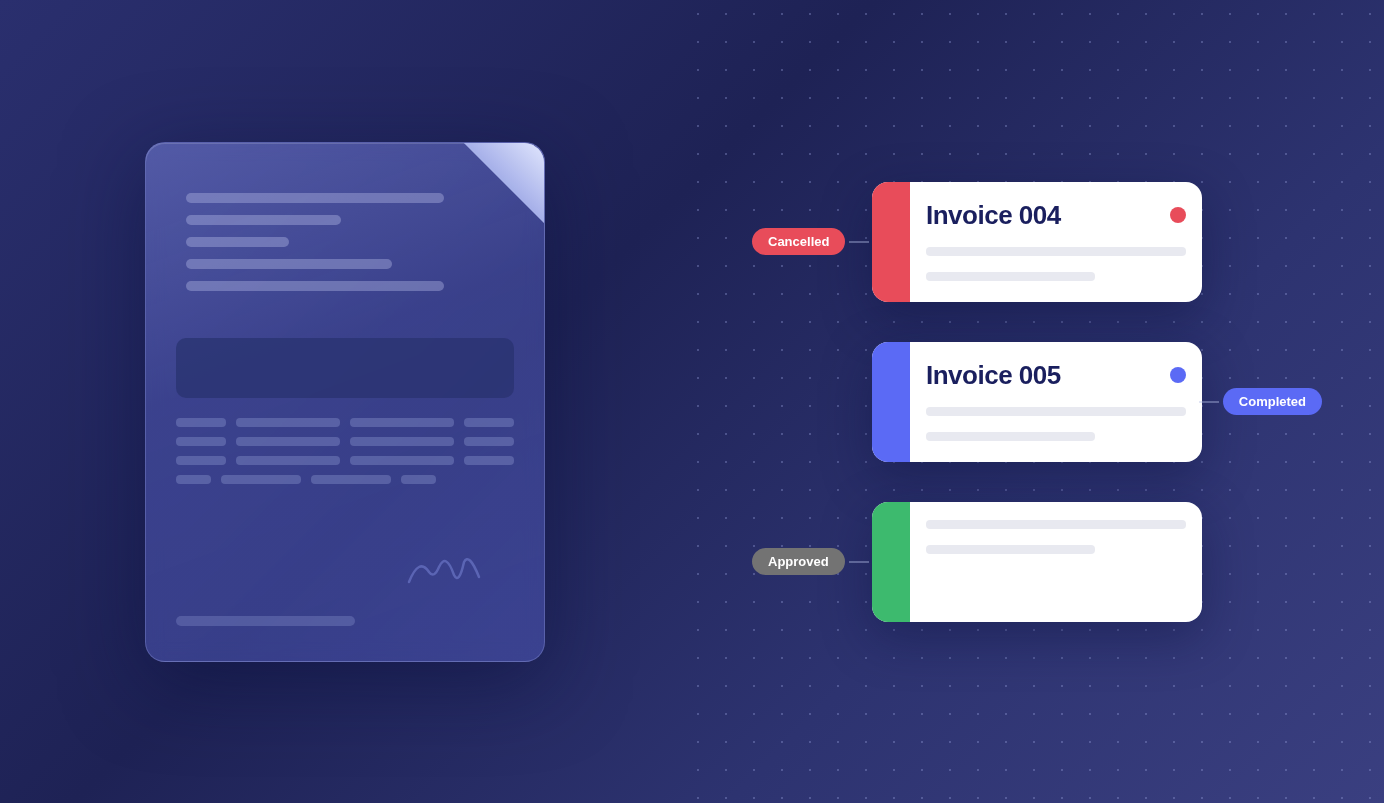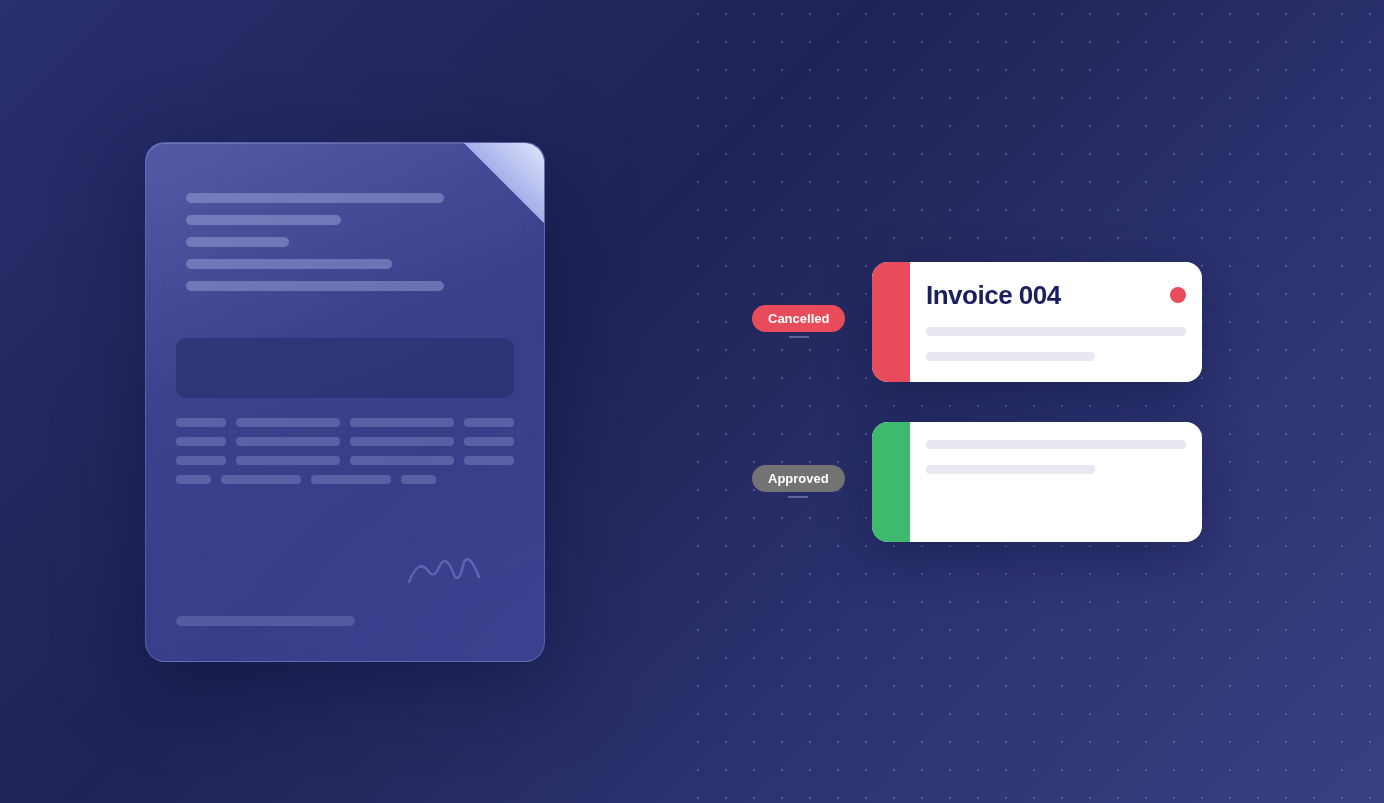--- a/index.html
+++ b/index.html
@@ -198,21 +198,20 @@
       gap: 0;
     }
 
     
     .status-label {
       position: absolute;
       left: -120px;
       display: flex;
       align-items: center;
       gap: 4px;
-      flex-direction: column;
     }
 
     .status-label.right-label {
       left: auto;
       right: -120px;
     }
 
     .status-pill {
       padding: 6px 16px;
       border-radius: 20px;
@@ -365,20 +364,37 @@
         <div class="invoice-title-row">
           <span class="invoice-title">Invoice 004</span>
           <div class="invoice-dot red"></div>
         </div>
         <div class="invoice-line full"></div>
         <div class="invoice-line medium"></div>
       </div>
     </div>
   </div>
 
+  <div class="invoice-wrapper">
+    <div class="invoice-card">
+      <div class="invoice-accent blue"></div>
+      <div class="invoice-content">
+        <div class="invoice-title-row">
+          <span class="invoice-title">Invoice 005</span>
+          <div class="invoice-dot blue"></div>
+        </div>
+        <div class="invoice-line full"></div>
+        <div class="invoice-line medium"></div>
+      </div>
+    </div>
+    <div class="status-label right-label">
+      <div class="connector-line"></div>
+      <span class="status-pill completed">Completed</span>
+    </div>
+  </div>
 
   <div class="invoice-wrapper">
     <div class="status-label">
       <span class="status-pill approved">Approved</span>
       <div class="connector-line"></div>
     </div>
     <div class="invoice-card">
       <div class="invoice-accent green"></div>
       <div class="invoice-content">
         <div class="invoice-line full"></div>

